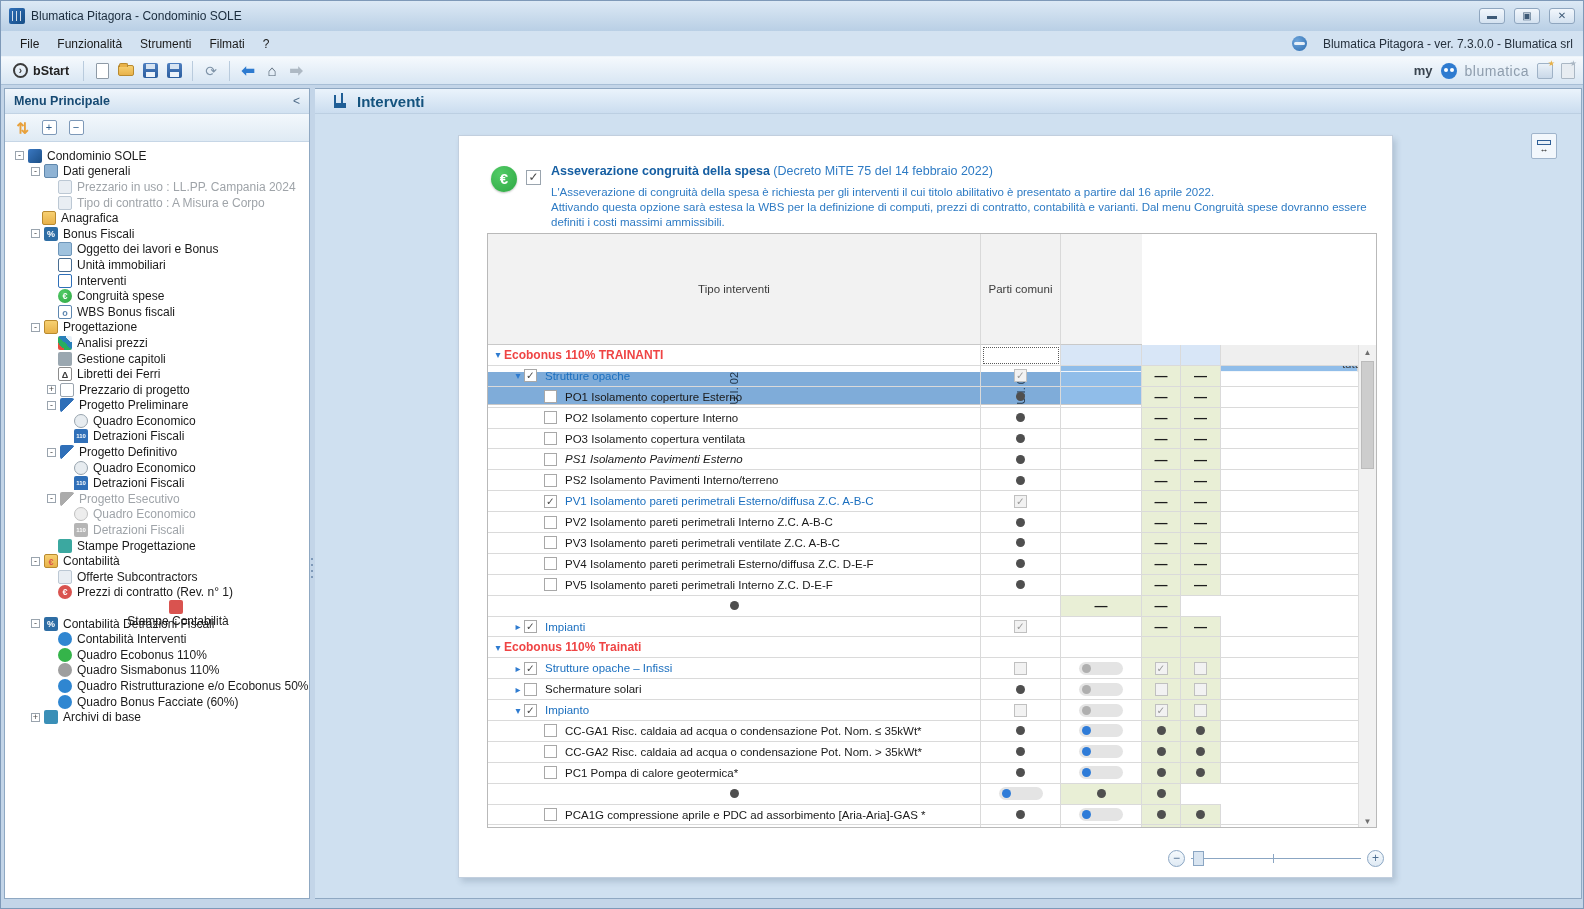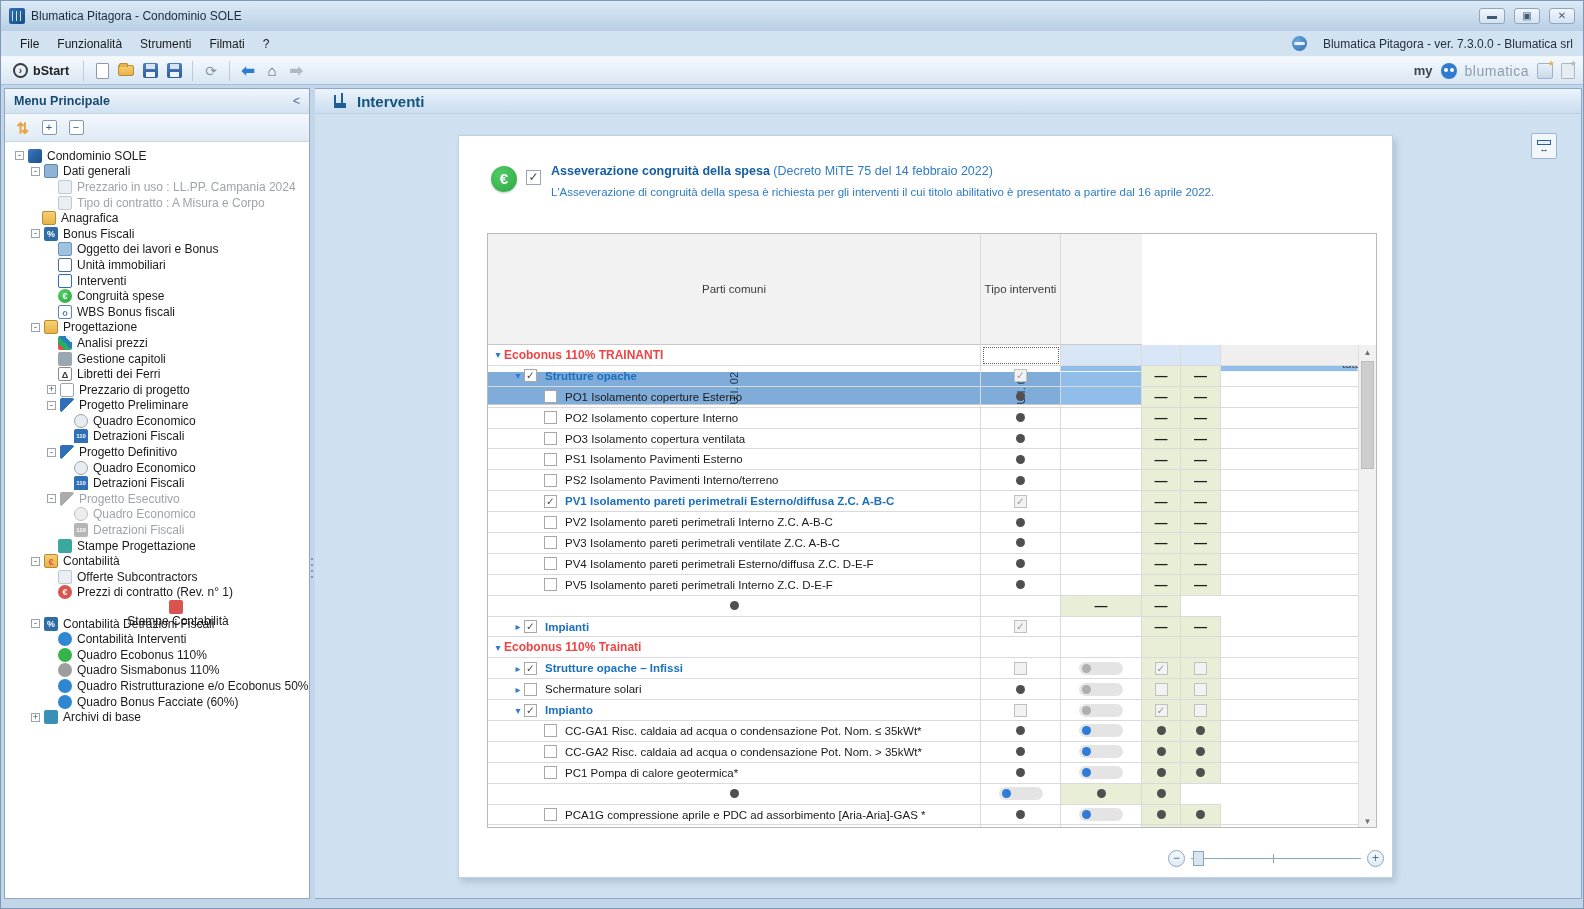--- a/index.html
+++ b/index.html
@@ -114,21 +114,21 @@
 
   .tbody { position:absolute; left:0; top:111px; width:872px; height:484px; overflow:hidden; }
   .trow { display:grid; grid-template-columns:493px 80px 81px 39px 40px 137px; height:20.9px; }
   .td { border-right:1px solid #DADADA; border-bottom:1px solid #DADADA; display:flex; align-items:center; justify-content:center; overflow:hidden; }
   .td-label { justify-content:flex-start; white-space:nowrap; }
   .td:last-child { border-right:none; }
   .green { background:#E9EFD6; }
   .selblue { background:#D8E6F7; }
   .grayfill { background:#EFEFEF; }
   .lbl { font-size:11.5px; color:#1A1A1A; }
-  .lbl.bblue { color:#1B6FBF; font-weight:bold; }
+  .lbl.bblue { color:#1B6FBF; font-weight:normal; }
   .lbl.bgroup { color:#ef4444; font-weight:bold; font-size:12px; }
   .chev { color:#2E7BD0; font-size:10px; width:12px; text-align:center; flex:none; }
   .cbx { width:13px; height:13px; border:1px solid #A8A8A8; background:#fff; flex:none; font-size:10.5px; line-height:11px; text-align:center; color:#4A4A4A; }
   .cbx.dis { background:#F2F2F2; border-color:#C0C0C0; color:#9A9A9A; }
   .dot { width:9px; height:9px; border-radius:50%; background:#4F4F4F; }
   .dash { font-size:13px; font-weight:bold; color:#1E1E1E; }
   .pill { width:44px; height:13px; border-radius:7px; background:#E4E4E4; display:flex; align-items:center; padding-left:3px; }
   .pill .pdot { width:9px; height:9px; border-radius:50%; background:#AFAFAF; }
   .pill.blue .pdot { background:#2F7CD8; }
   .focuscell { outline:1px dotted #5A5A5A; outline-offset:-3px; background:#fff; }
@@ -469,28 +469,29 @@
         <div class="intro">
           <span class="euro-badge">€</span>
           <span class="intro-cb">✓</span>
           <div class="intro-text">
             <div class="intro-title-row">
               <span class="intro-title">Asseverazione congruità della spesa</span>
               <span class="intro-suffix">(Decreto MiTE 75 del 14 febbraio 2022)</span>
             </div>
             <div class="intro-para">
               <div>L'Asseverazione di congruità della spesa è richiesta per gli interventi il cui titolo abilitativo è presentato a partire dal 16 aprile 2022.</div>
+              <div>Attivando questa opzione sarà estesa la WBS per la definizione di computi, prezzi di contratto, contabilità e varianti. Dal menu Congruità spese dovranno essere definiti i costi massimi ammissibili.</div>
             </div>
           </div>
         </div>
 
         <div class="tbl">
           <div class="thead">
+            <div class="th th-gray">Tipo interventi</div>
             <div class="th th-gray">Parti comuni</div>
-            <div class="th th-gray">Tipo interventi</div>
             <div class="th th-band">Interventi su singole U.I. agevolabili</div>
             <div class="th th-sel">Seleziona tutte le UI</div>
             <div class="th th-ui">
                 <span>U.I. 02</span>
               </div>
             <div class="th th-ui">
                 <span>U.I. 03</span>
               </div>
             <div class="th th-fill"></div>
             <div class="th th-scroll"></div>
@@ -570,21 +571,21 @@
                 <div class="td "></div>
                 <div class="td green">
                   <span class="dash">—</span>
                 </div>
                 <div class="td green">
                   <span class="dash">—</span>
                 </div>
                 <div class="td "></div>
               </div>
               <div class="trow">
-                <div class="td td-label" style="padding-left: 56px;">
+                <div class="td td-label" style="padding-left: 56px; font-style: italic;">
                   <span class="cbx" style="margin-right: 8px; margin-left: 0px;"></span>
                   <span class="lbl" style="margin-left: 0px;">PS1 Isolamento Pavimenti Esterno</span>
                 </div>
                 <div class="td ">
                   <span class="dot"></span>
                 </div>
                 <div class="td "></div>
                 <div class="td green">
                   <span class="dash">—</span>
                 </div>

